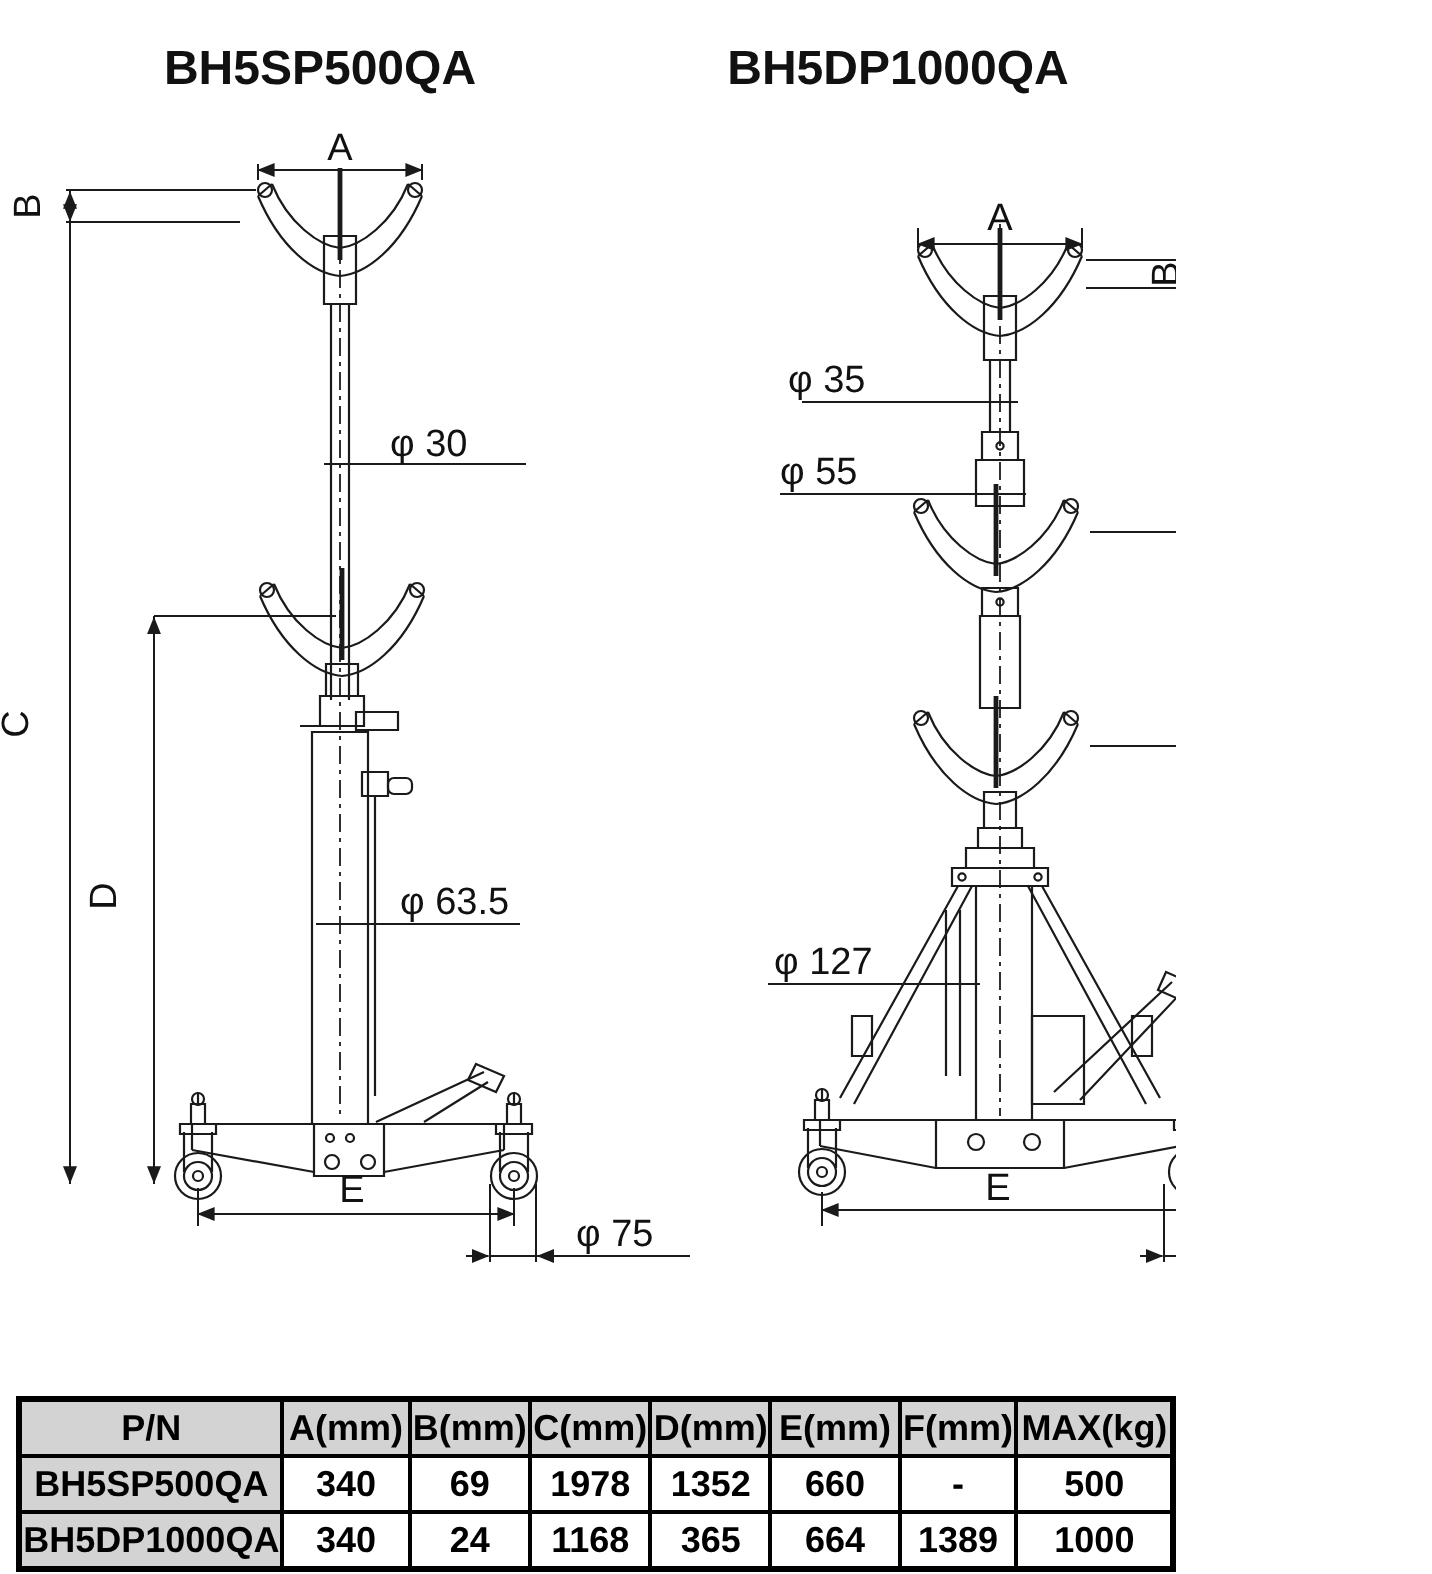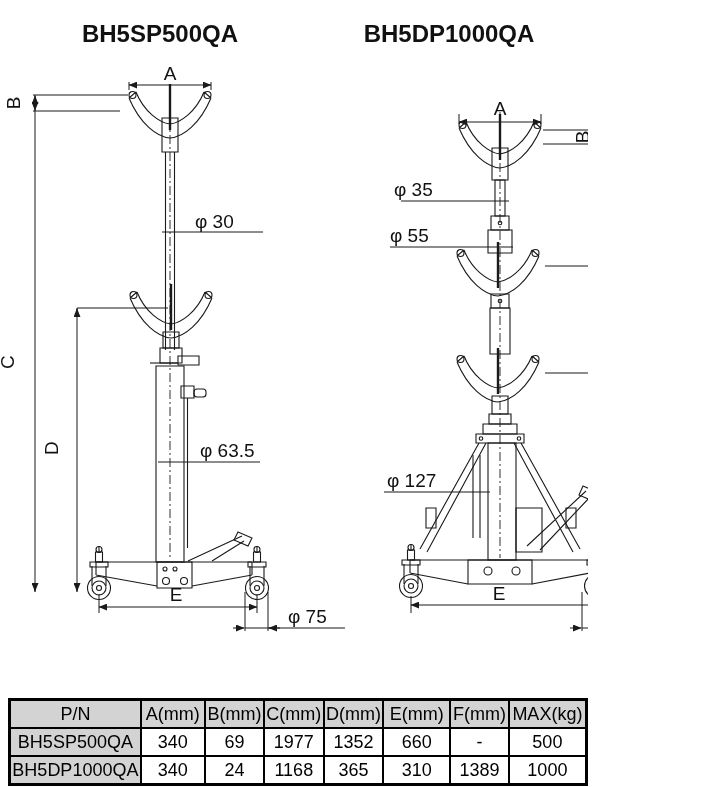--- a/index.html
+++ b/index.html
@@ -10,21 +10,21 @@
   .art{stroke:#1a1a1a;fill:none;stroke-width:1.1;}
   .dims{stroke:#1a1a1a;fill:none;stroke-width:1;}
   .cl{stroke:#1a1a1a;fill:none;stroke-width:0.9;stroke-dasharray:9 3 2 3;}
   text{stroke:none;fill:#111;font-family:"Liberation Sans",sans-serif;}
   .jack-title{font-size:24px;font-weight:bold;}
   .dim-label{font-size:19px;}
   .phi-label{font-size:19px;}
   .spec-table{position:absolute;left:8px;top:698px;border-collapse:collapse;table-layout:fixed;
               font-size:18px;color:#000;}
   .spec-table th,.spec-table td{border:2px solid #000;text-align:center;padding:0;height:26px;
-              font-weight:normal;white-space:nowrap;overflow:hidden;}
+              font-weight:bold;white-space:nowrap;overflow:hidden;}
   .spec-table{border:3px solid #000;}
   .spec-table th{background:#d3d3d3;}
   .spec-table td.pn{background:#d3d3d3;}
 </style>
 </head>
 <body>
 
 <div class="canvas">
 
 <svg width="716" height="692" viewBox="0 0 716 692">
@@ -212,32 +212,32 @@
       <th>E(mm)</th>
       <th>F(mm)</th>
       <th>MAX(kg)</th>
     </tr>
   </thead>
   <tbody>
     <tr>
       <td class="pn">BH5SP500QA</td>
       <td>340</td>
       <td>69</td>
-      <td>1977</td>
+      <td>1978</td>
       <td>1352</td>
       <td>660</td>
       <td>-</td>
       <td>500</td>
     </tr>
     <tr>
       <td class="pn">BH5DP1000QA</td>
       <td>340</td>
       <td>24</td>
       <td>1168</td>
       <td>365</td>
-      <td>310</td>
+      <td>664</td>
       <td>1389</td>
       <td>1000</td>
     </tr>
   </tbody>
 </table>
 
 </div>
 
 </body></html>

